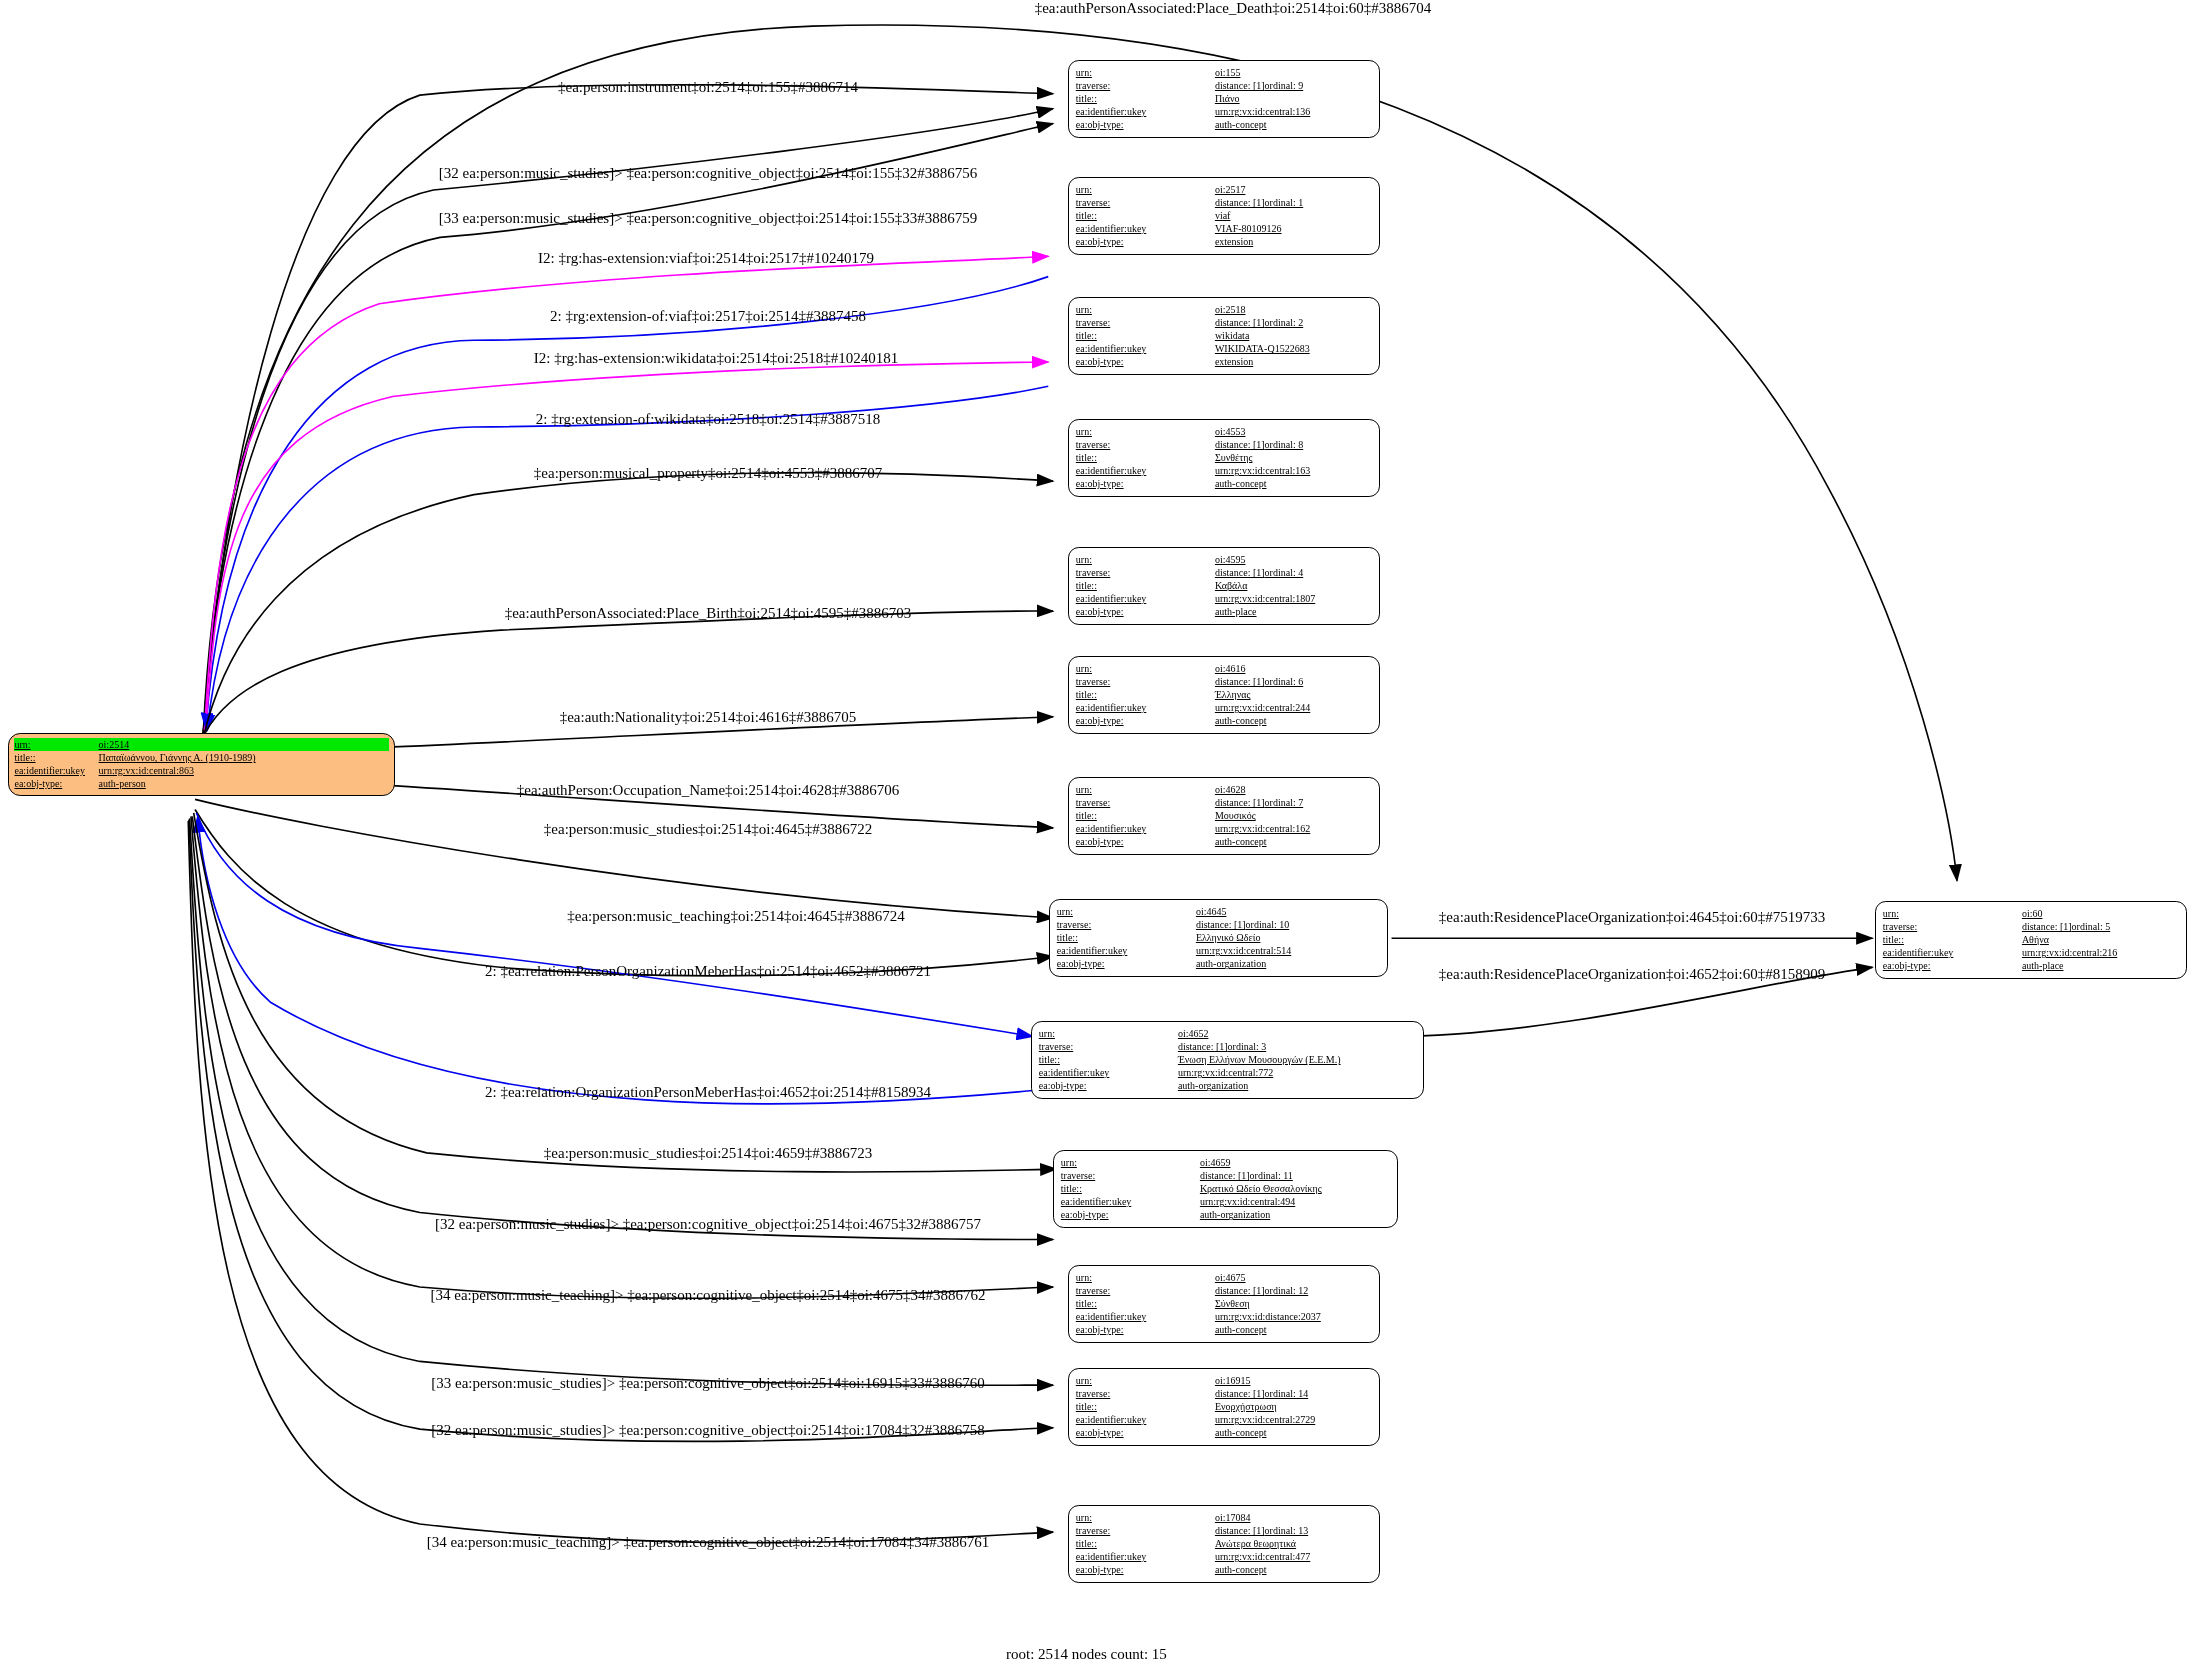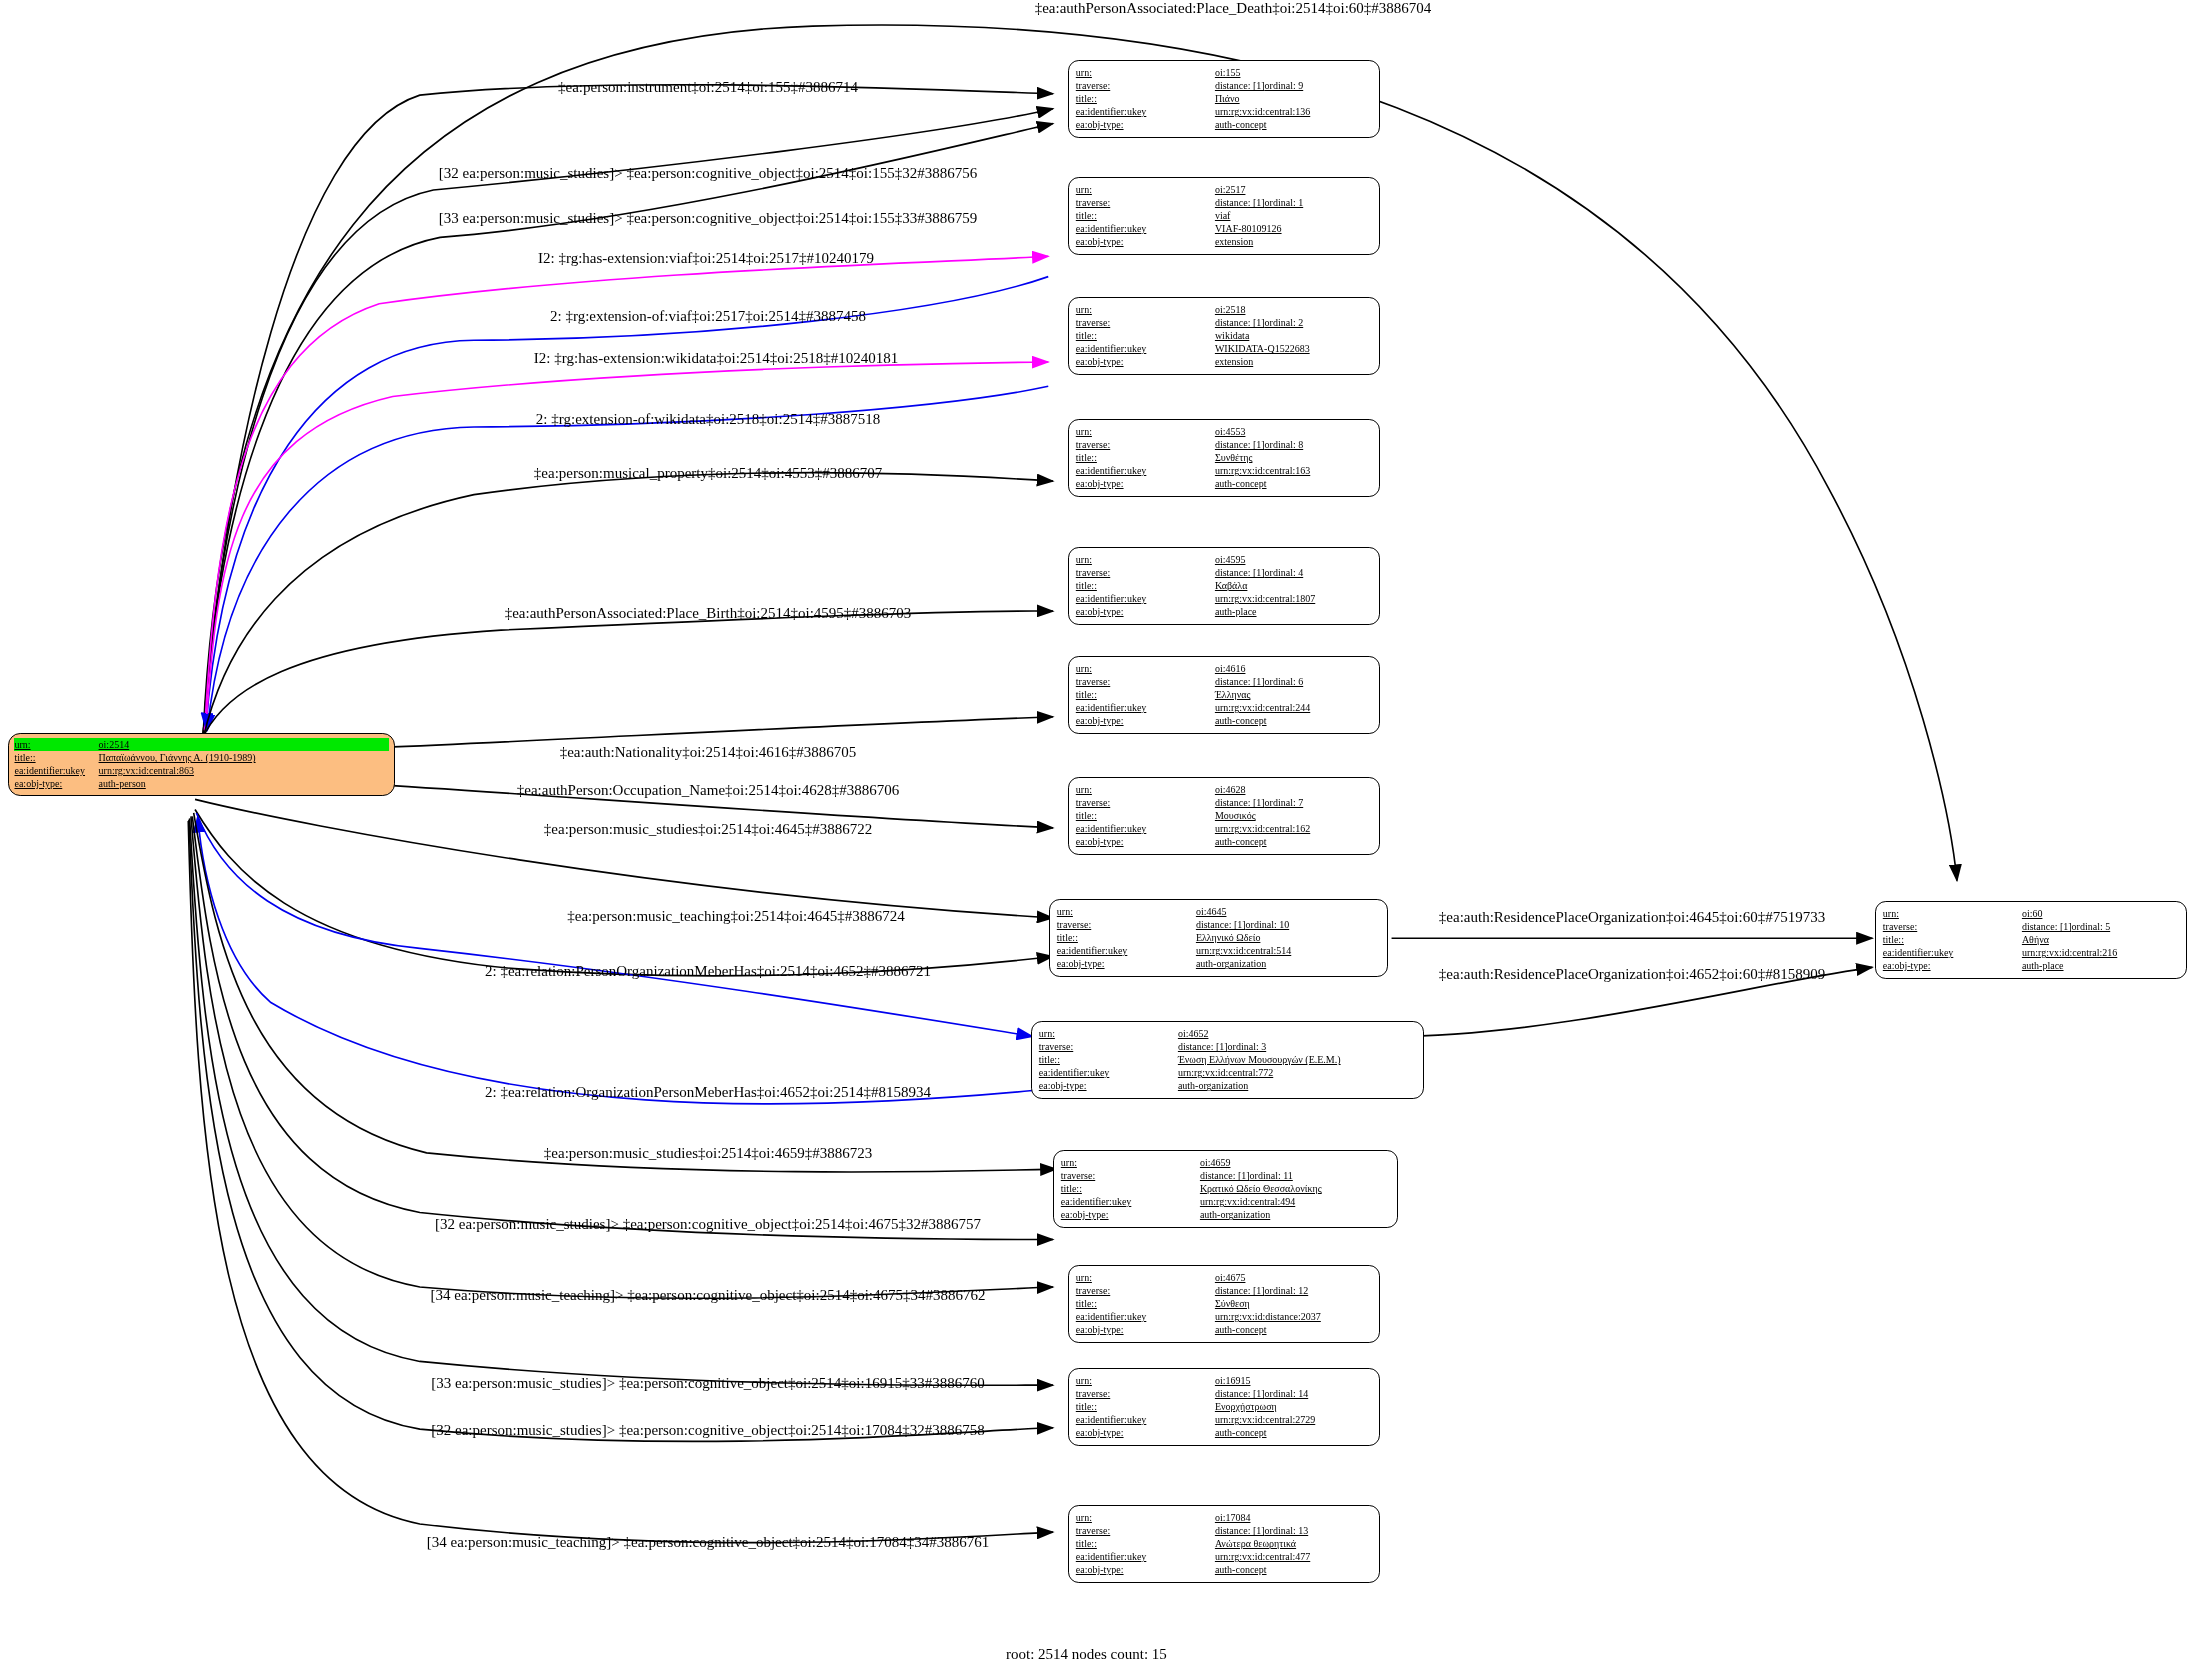--- a/index.html
+++ b/index.html
@@ -511,21 +511,21 @@
   <div class="elabel center" style="left:1233px; top:0px;">‡ea:authPersonAssociated:Place_Death‡oi:2514‡oi:60‡#3886704</div>
   <div class="elabel center" style="left:708px; top:79px;">‡ea:person:instrument‡oi:2514‡oi:155‡#3886714</div>
   <div class="elabel center" style="left:708px; top:165px;">[32 ea:person:music_studies]&gt; ‡ea:person:cognitive_object‡oi:2514‡oi:155‡32#3886756</div>
   <div class="elabel center" style="left:708px; top:210px;">[33 ea:person:music_studies]&gt; ‡ea:person:cognitive_object‡oi:2514‡oi:155‡33#3886759</div>
   <div class="elabel center" style="left:692px; top:250px;margin-left:14px;">I2: ‡rg:has-extension:viaf‡oi:2514‡oi:2517‡#10240179</div>
   <div class="elabel center" style="left:708px; top:308px;">2: ‡rg:extension-of:viaf‡oi:2517‡oi:2514‡#3887458</div>
   <div class="elabel center" style="left:708px; top:350px;margin-left:8px;">I2: ‡rg:has-extension:wikidata‡oi:2514‡oi:2518‡#10240181</div>
   <div class="elabel center" style="left:708px; top:411px;">2: ‡rg:extension-of:wikidata‡oi:2518‡oi:2514‡#3887518</div>
   <div class="elabel center" style="left:708px; top:465px;">‡ea:person:musical_property‡oi:2514‡oi:4553‡#3886707</div>
   <div class="elabel center" style="left:708px; top:605px;">‡ea:authPersonAssociated:Place_Birth‡oi:2514‡oi:4595‡#3886703</div>
-  <div class="elabel center" style="left:708px; top:709px;margin-top:35px;">‡ea:auth:Nationality‡oi:2514‡oi:4616‡#3886705</div>
+  <div class="elabel center" style="left:708px; top:709px;">‡ea:auth:Nationality‡oi:2514‡oi:4616‡#3886705</div>
   <div class="elabel center" style="left:708px; top:782px;">‡ea:authPerson:Occupation_Name‡oi:2514‡oi:4628‡#3886706</div>
   <div class="elabel center" style="left:708px; top:821px;">‡ea:person:music_studies‡oi:2514‡oi:4645‡#3886722</div>
   <div class="elabel center" style="left:736px; top:908px;">‡ea:person:music_teaching‡oi:2514‡oi:4645‡#3886724</div>
   <div class="elabel center" style="left:708px; top:963px;">2: ‡ea:relation:PersonOrganizationMeberHas‡oi:2514‡oi:4652‡#3886721</div>
   <div class="elabel center" style="left:708px; top:1052px;margin-top:32px;">2: ‡ea:relation:OrganizationPersonMeberHas‡oi:4652‡oi:2514‡#8158934</div>
   <div class="elabel center" style="left:708px; top:1145px;">‡ea:person:music_studies‡oi:2514‡oi:4659‡#3886723</div>
   <div class="elabel center" style="left:708px; top:1216px;">[32 ea:person:music_studies]&gt; ‡ea:person:cognitive_object‡oi:2514‡oi:4675‡32#3886757</div>
   <div class="elabel center" style="left:708px; top:1287px;">[34 ea:person:music_teaching]&gt; ‡ea:person:cognitive_object‡oi:2514‡oi:4675‡34#3886762</div>
   <div class="elabel center" style="left:708px; top:1375px;">[33 ea:person:music_studies]&gt; ‡ea:person:cognitive_object‡oi:2514‡oi:16915‡33#3886760</div>
   <div class="elabel center" style="left:708px; top:1422px;">[32 ea:person:music_studies]&gt; ‡ea:person:cognitive_object‡oi:2514‡oi:17084‡32#3886758</div>

